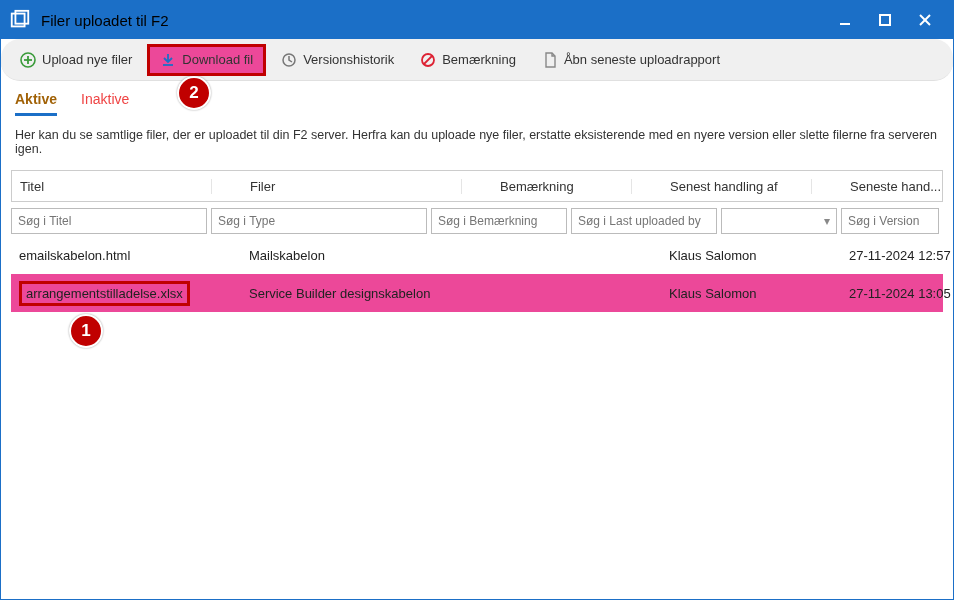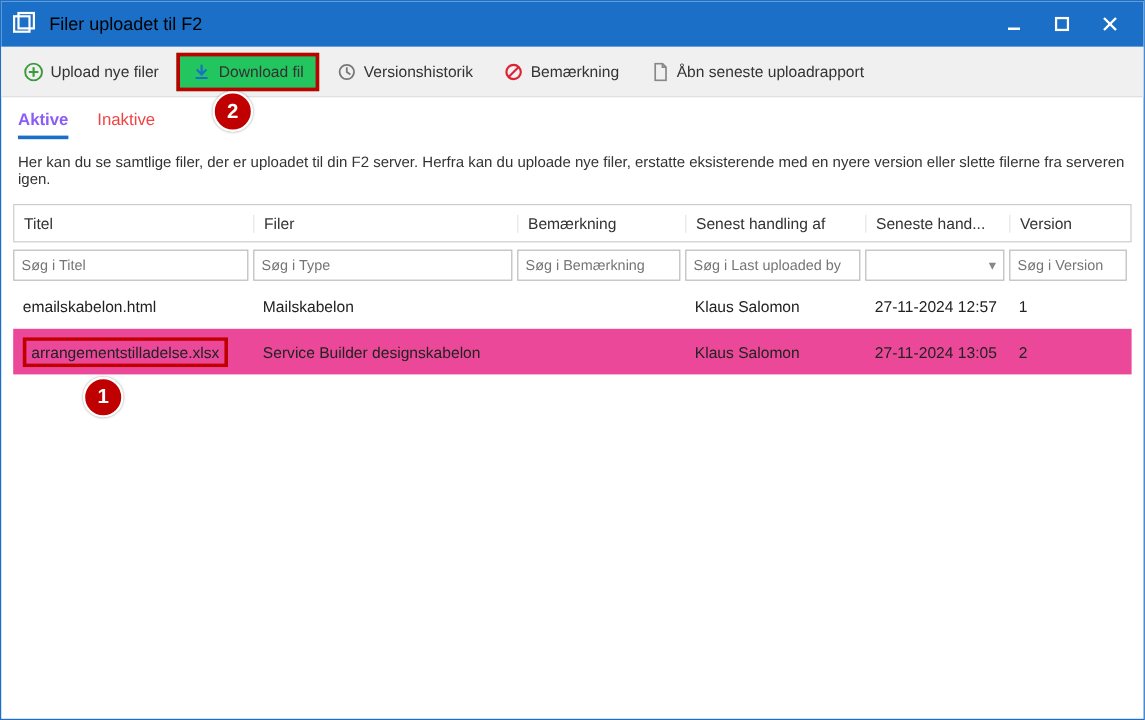--- a/index.html
+++ b/index.html
@@ -2,30 +2,30 @@
 <html><head>
 <meta charset="utf-8">
 <style>
   * { box-sizing: border-box; margin: 0; padding: 0; }
   body { font-family: "Segoe UI", Tahoma, sans-serif; font-size: 13px; background: #fff; width: 954px; height: 600px; overflow: hidden; border: 1px solid #1b6fc7; }
   .titlebar { background: #1b6fc7; color: #000000; height: 38px; display: flex; align-items: center; padding: 0 8px; }
   .titlebar .app-icon { width: 22px; height: 22px; margin-right: 10px; }
   .titlebar .title { font-size: 15px; flex: 1; }
   .titlebar .winbtn { width: 40px; height: 38px; display: flex; align-items: center; justify-content: center; cursor: pointer; }
   .titlebar .winbtn svg { stroke: #fff; }
-  .toolbar { background: #f0f0f0; height: 42px; display: flex; align-items: center; padding: 0 8px; border-bottom: 1px solid #e0e0e0; gap: 4px; }
+  .toolbar { background: #f0f0f0; height: 42px; display: flex; align-items: center; padding: 0 8px; border-bottom: 1px solid #e0e0e0; gap: 4px; border-radius: 19px; }
   .tbtn { height: 32px; display: flex; align-items: center; padding: 0 10px; gap: 6px; color: #333; cursor: pointer; border: 1px solid transparent; }
-  .tbtn.highlight { border: 3px solid #c00000; background: #22c55e; justify-content: space-between; }
+  .tbtn.highlight { border: 3px solid #c00000; background: #ec4899; justify-content: space-between; }
   .tbtn .ic { width: 16px; height: 16px; display: flex; align-items: center; justify-content: center; }
   .tabbar { display: flex; gap: 24px; padding: 10px 14px 0 14px; }
   .tab { padding-bottom: 6px; cursor: pointer; color: #ef4444; font-size: 14px; }
-  .tab.active { color: #8b5cf6; font-weight: 600; border-bottom: 3px solid #1b6fc7; }
+  .tab.active { color: #a16207; font-weight: 600; border-bottom: 3px solid #1b6fc7; }
   .desc { padding: 12px 14px 14px 14px; color: #333; font-size: 12.5px; }
   .grid { padding: 0 10px; }
-  .headrow, .filterrow, .row { display: grid; grid-template-columns: 200px 220px 140px 150px 120px 1fr; align-items: center; }
+  .headrow, .filterrow, .row { display: grid; grid-template-columns: 200px 220px 140px 150px 120px 1fr; align-items: center; gap: 30px; }
   .headrow { height: 32px; border: 1px solid #ccc; background: #fff; }
   .headrow .cell { padding: 0 8px; border-right: 1px solid #e5e5e5; color: #333; white-space: nowrap; overflow: hidden; text-overflow: ellipsis; font-size: 13px; }
   .headrow .cell:last-child { border-right: none; }
   .filterrow { height: 30px; margin-top: 4px; gap: 0; }
   .filterrow input, .filterrow .dd { height: 26px; border: 1px solid #bbb; padding: 12px 6px; font-size: 12px; margin-right: 4px; width: calc(100% - 4px); background: #fff; color: #888; }
   .filterrow .dd { display: flex; align-items: center; justify-content: flex-end; cursor: pointer; }
   .row { height: 38px; }
   .row .cell { padding: 0 8px; font-size: 13px; color: #222; white-space: nowrap; overflow: hidden; text-overflow: ellipsis; }
   .row.selected { background: #ec4899; }
   .row0 { background: #fff; }

